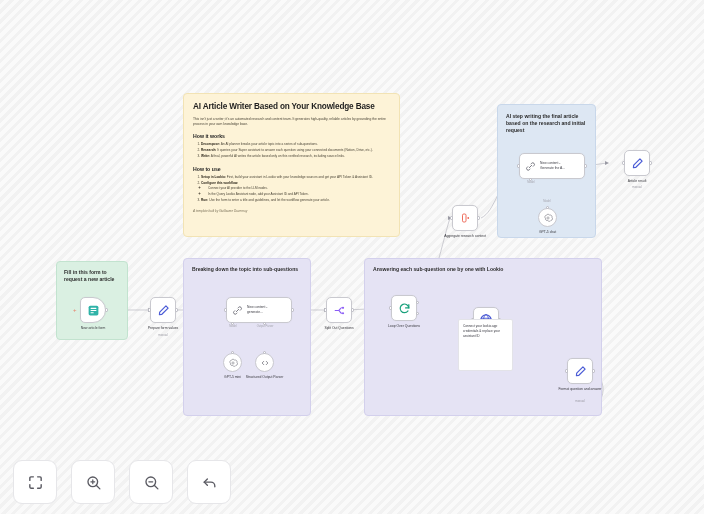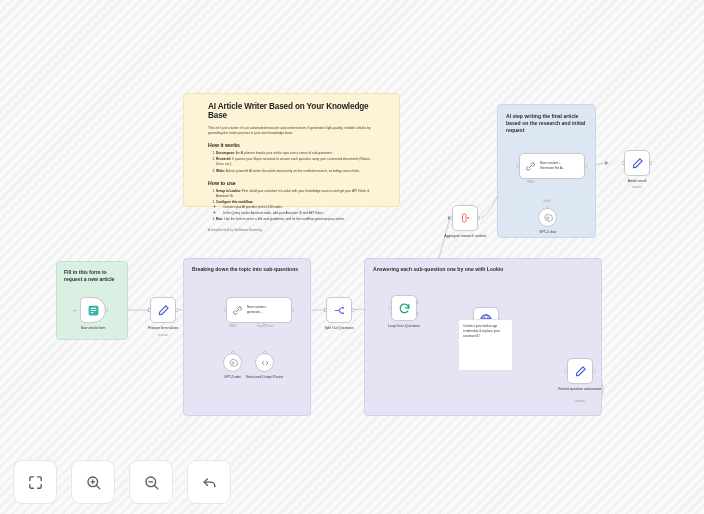--- a/index.html
+++ b/index.html
@@ -21,23 +21,23 @@
   }
   svg.edges { position: absolute; left: 0; top: 0; width: 704px; height: 514px; pointer-events: none; }
 
   
   .sticky { position: absolute; border-radius: 4px; }
   .sticky-title {
     font-weight: bold; color: #2b2b2b; line-height: 1.25;
   }
 
   .note-yellow {
-    left: 183px; top: 93px; width: 217px; height: 114px;
+    left: 183px; top: 93px; width: 217px; height: 144px;
     background: #fdf3d7; border: 1px solid #f2e3b4;
-    padding: 8px 24px;
+    padding: 8px 9px;
   }
   .note-yellow h1 {
     font-size: 8.2px; font-weight: bold; color: #1f1f1f;
     letter-spacing: -0.15px; margin-bottom: 6px;
   }
   .note-yellow p.intro {
     font-size: 3.3px; color: #4a4436; line-height: 1.55; margin-bottom: 6px;
   }
   .note-yellow h2 {
     font-size: 5.2px; font-weight: bold; color: #1f1f1f; margin-bottom: 3px;

